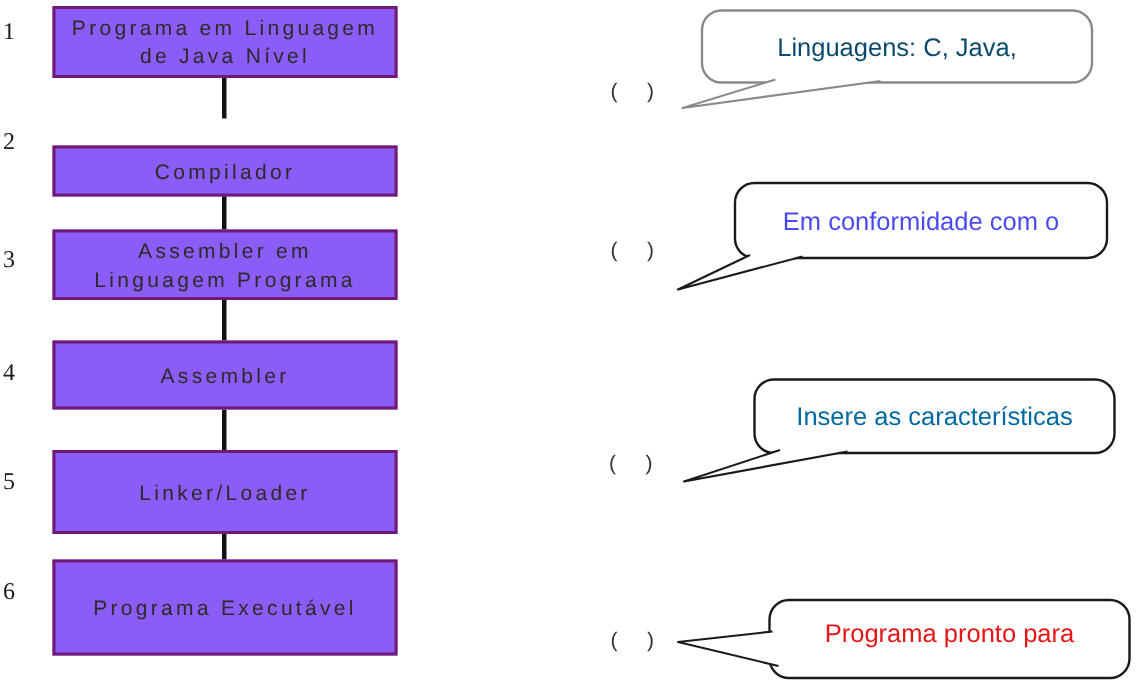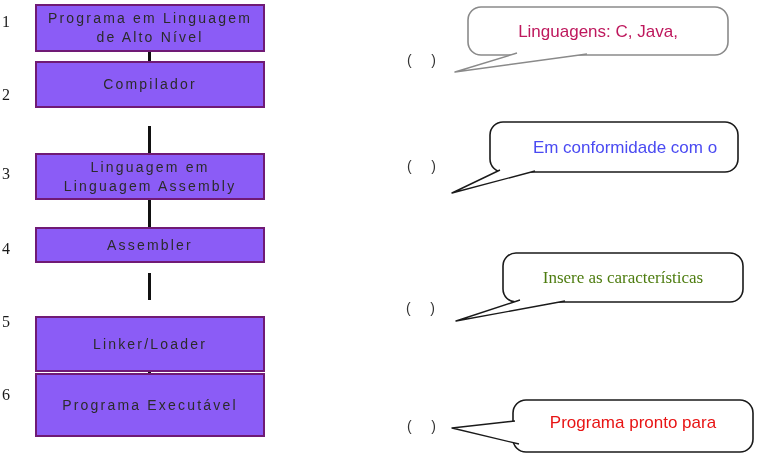--- a/index.html
+++ b/index.html
@@ -47,71 +47,71 @@
     <div class="step-num" style="top:386px">6</div>
 
     <div class="connector" style="top:52px;height:27px"></div>
     <div class="connector" style="top:126px;height:27px"></div>
     <div class="connector" style="top:200px;height:27px"></div>
     <div class="connector" style="top:273px;height:27px"></div>
     <div class="connector" style="top:347px;height:26px"></div>
 
     <div class="flow-box" style="top:4px;height:48px">
       <span>Programa em Linguagem</span>
-      <span>de Alto Nível</span>
+      <span>de Java Nível</span>
     </div>
 
-    <div class="flow-box" style="top:61px;height:47px">
+    <div class="flow-box" style="top:97px;height:34px">
       <span>Compilador</span>
     </div>
 
     <div class="flow-box" style="top:153px;height:47px">
-      <span>Linguagem em</span>
-      <span>Linguagem Assembly</span>
+      <span>Assembler em</span>
+      <span>Linguagem Programa</span>
     </div>
 
-    <div class="flow-box" style="top:227px;height:36px">
+    <div class="flow-box" style="top:227px;height:46px">
       <span>Assembler</span>
     </div>
 
-    <div class="flow-box" style="top:316px;height:56px">
+    <div class="flow-box" style="top:300px;height:56px">
       <span>Linker/Loader</span>
     </div>
 
     <div class="flow-box" style="top:373px;height:64px">
       <span>Programa Executável</span>
     </div>
   </div>
 
   <span class="answer-slot" style="left:407px;top:52px">(   )</span>
   <span class="answer-slot" style="left:407px;top:158px">(   )</span>
   <span class="answer-slot" style="left:406px;top:300px">(   )</span>
   <span class="answer-slot" style="left:407px;top:418px">(   )</span>
 
   <svg class="bubble-svg" style="left:440px;top:0px" width="310" height="80" viewBox="0 0 310 80">
     <rect x="28" y="7" width="260" height="48" rx="13" fill="#fff" stroke-width="1.6" stroke="#8a8a8a"></rect>
     <path d="M 77 53 L 15 72 L 147 54" fill="#ffffff" stroke-width="1.4" stroke-linejoin="round" stroke="#8a8a8a"></path>
   </svg>
-  <div class="bubble-text" style="left: 468px; top: 7px; width: 260px; height: 48px; color: #be185d;">
+  <div class="bubble-text" style="left: 468px; top: 7px; width: 260px; height: 48px; color: #0c4a6e;">
     <span>Linguagens: C, Java,</span>
   </div>
 
   <svg class="bubble-svg" style="left:440px;top:115px" width="310" height="85" viewBox="0 0 310 85">
     <rect x="50" y="7" width="248" height="50" rx="13" fill="#fff" stroke-width="1.6" stroke="#1a1a1a"></rect>
     <path d="M 60 55 L 12 78 L 95 56" fill="#ffffff" stroke-width="1.4" stroke-linejoin="round" stroke="#1a1a1a"></path>
   </svg>
-  <div class="bubble-text" style="left: 490px; top: 122px; width: 248px; height: 50px; color: rgb(74, 74, 242); padding-left: 11px;">
+  <div class="bubble-text" style="left: 490px; top: 122px; width: 248px; height: 50px; color: rgb(74, 74, 242);">
     <span>Em conformidade com o</span>
   </div>
 
   <svg class="bubble-svg" style="left:440px;top:245px" width="320" height="85" viewBox="0 0 320 85">
     <rect x="63" y="8" width="240" height="49" rx="13" fill="#fff" stroke-width="1.6" stroke="#1a1a1a"></rect>
     <path d="M 80 55 L 16 76 L 125 56" fill="#ffffff" stroke-width="1.4" stroke-linejoin="round" stroke="#1a1a1a"></path>
   </svg>
-  <div class="bubble-text" style="left: 503px; top: 253px; width: 240px; height: 49px; color: #4d7c0f; font-family: Liberation Serif, serif;">
+  <div class="bubble-text" style="left: 503px; top: 253px; width: 240px; height: 49px; color: #0369a1;">
     <span>Insere as características</span>
   </div>
 
   <svg class="bubble-svg" style="left:440px;top:388px" width="324" height="72" viewBox="0 0 324 72">
     <rect x="73" y="12" width="240" height="52" rx="13" fill="#fff" stroke-width="1.6" stroke="#1a1a1a"></rect>
     <path d="M 75 33 L 12 40 L 79 56" fill="#ffffff" stroke-width="1.4" stroke-linejoin="round" stroke="#1a1a1a"></path>
   </svg>
   <div class="bubble-text" style="left: 513px; top: 400px; width: 240px; height: 44px; color: rgb(232, 20, 20);">
     <span>Programa pronto para</span>
   </div>

